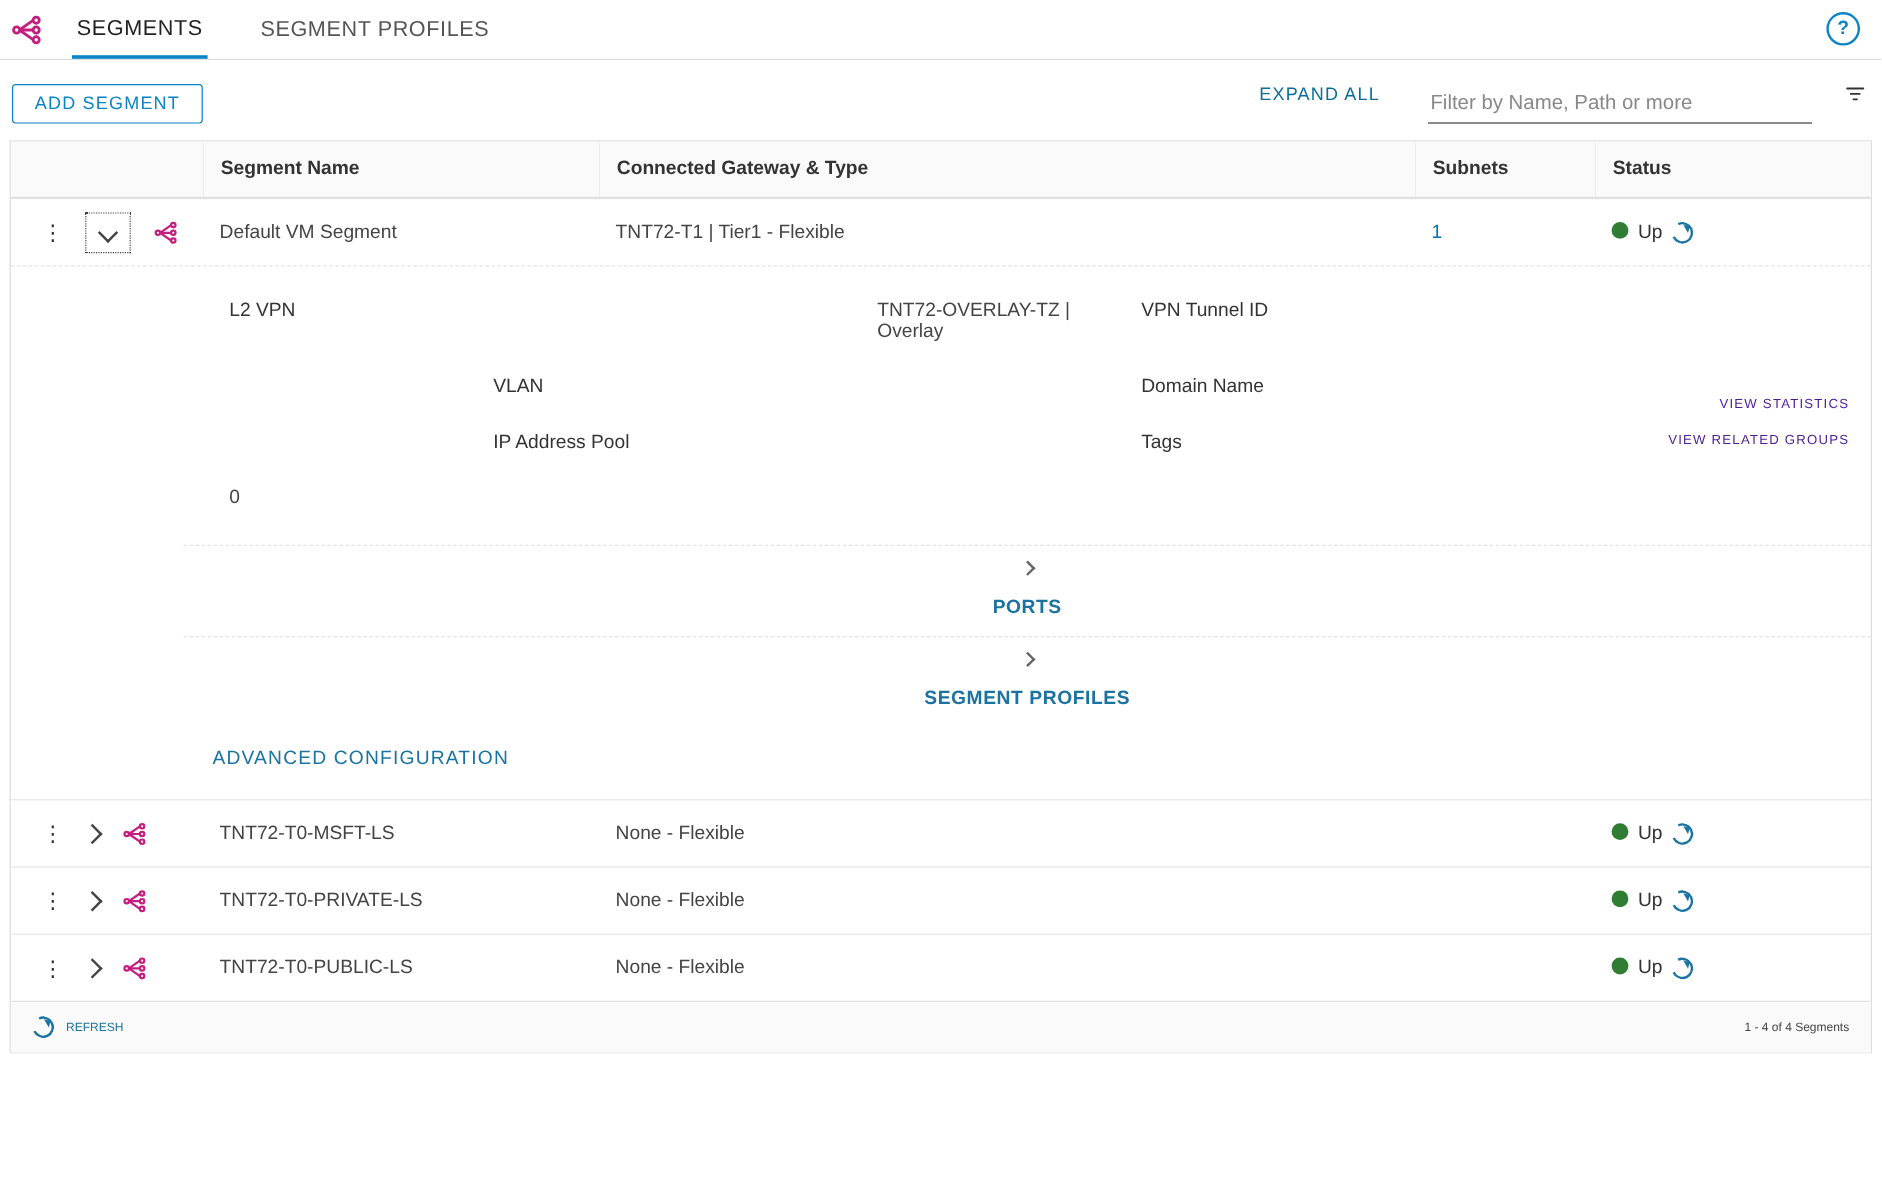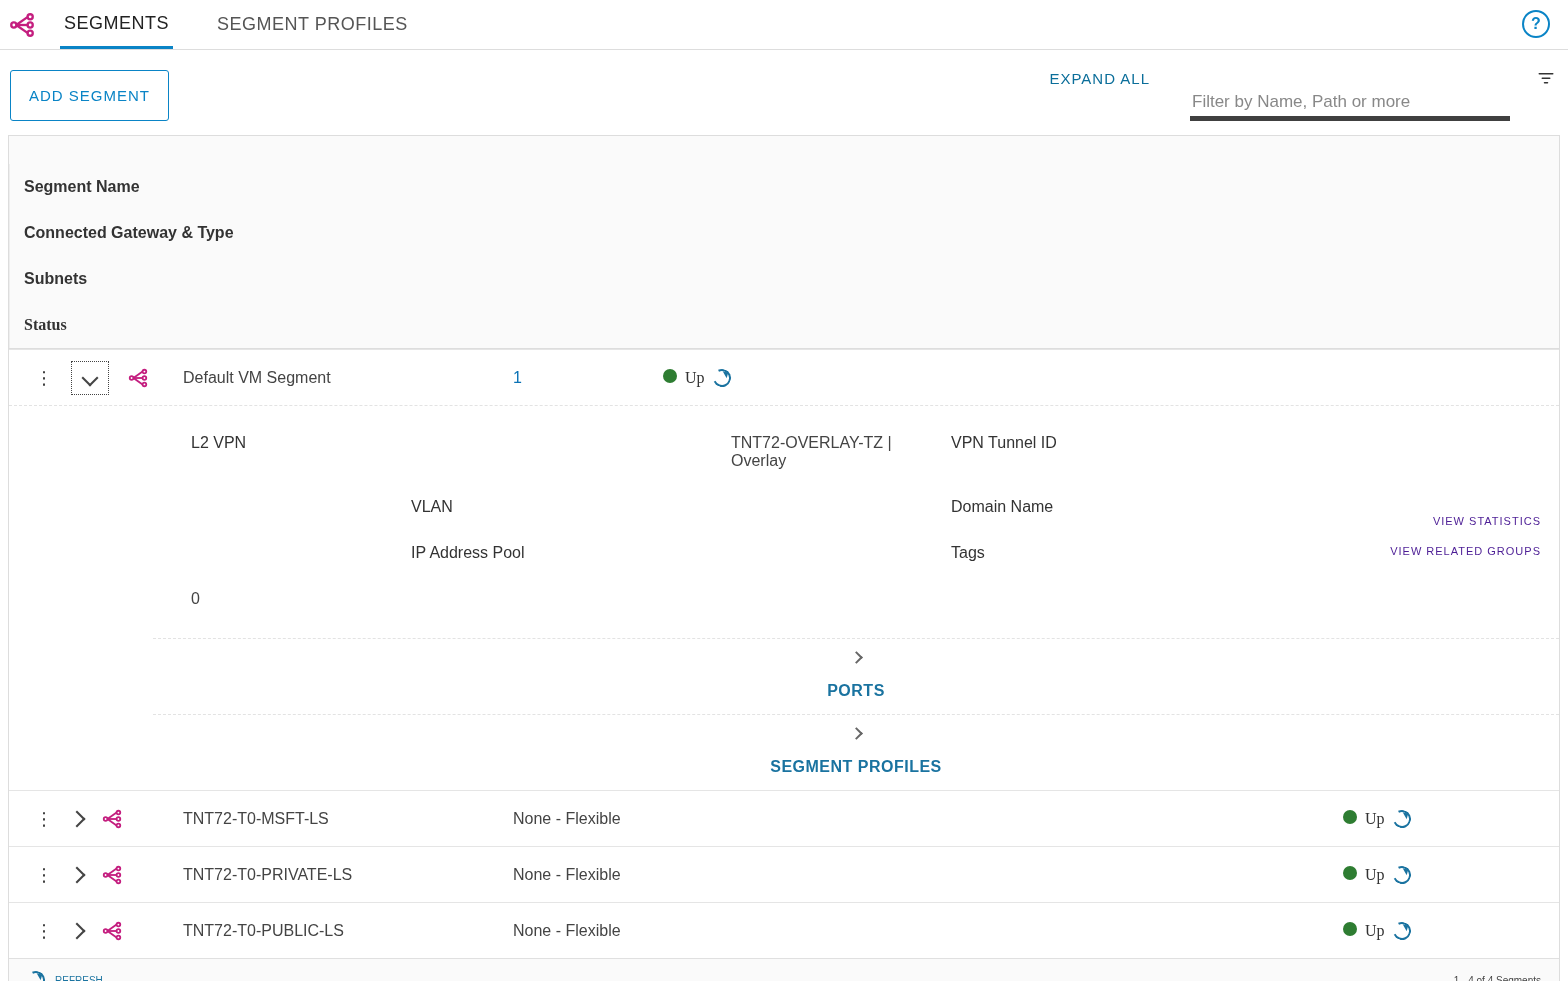--- a/index.html
+++ b/index.html
@@ -70,53 +70,51 @@
   .spacer { flex: 1; }
   .expand-all {
     color: #0b6e9a;
     font-size: 15px;
     letter-spacing: 1px;
     margin-right: 40px;
     cursor: pointer;
   }
   .filter-input {
     border: none;
-    border-bottom: 5px solid #404040;
+    border-bottom: 1px solid #404040;
     width: 320px;
     font-size: 17px;
     padding: 4px 2px;
     color: #555;
     outline: none;
-    margin-top: 18px;
   }
   .filter-input::placeholder { color: #888; }
   .filter-icon {
     margin-left: 24px;
     cursor: pointer;
     color: #333;
   }
 
   .grid {
     border: 1px solid #ddd;
     margin: 0 8px;
   }
   .grid-header {
     display: flex;
     background: #fafafa;
     border-bottom: 1px solid #ddd;
     font-weight: 600;
     color: #333;
     font-size: 16px;
-    flex-direction: column;
   }
   .col-actions { width: 160px; flex-shrink: 0; }
   .col-name    { width: 330px; flex-shrink: 0; padding-left: 14px; }
   .col-gateway { flex: 1; padding-left: 14px; }
   .col-subnets { width: 150px; flex-shrink: 0; padding-left: 14px; }
-  .col-status  { width: 230px; flex-shrink: 0; padding-left: 14px; font-family: Liberation Serif, serif; }
+  .col-status  { width: 230px; flex-shrink: 0; padding-left: 14px; }
   .grid-header > div { padding-top: 14px; padding-bottom: 14px; border-left: 1px solid #eee; }
   .grid-header > .col-actions { border-left: none; }
 
   .row {
     display: flex;
     align-items: center;
     min-height: 56px;
     border-top: 1px solid #e5e5e5;
   }
   .row:first-of-type { border-top: none; }
@@ -316,20 +314,21 @@
             <circle cx="19" cy="5" r="2"></circle>
             <circle cx="19" cy="12" r="2"></circle>
             <circle cx="19" cy="19" r="2"></circle>
           <line x1="7" y1="12" x2="17" y2="5"></line>
             <line x1="7" y1="12" x2="17" y2="12"></line>
             <line x1="7" y1="12" x2="17" y2="19"></line>
         </svg>
       </span>
     </div>
     <div class="col-name">Default VM Segment</div>
+    <div class="col-gateway">TNT72-T1 | Tier1 - Flexible</div>
     <div class="col-subnets"><span class="subnet-link">1</span></div>
     <div class="col-status status-cell">
       <span class="status-dot"></span>
       <span>Up</span>
       <span class="refresh-icon"></span>
     </div>
   </div>
 
   <div class="detail-panel">
     <div class="detail-content">
@@ -360,20 +359,21 @@
     </div>
 
     <div class="sub-section">
       <span class="sub-chevron"></span>
       <span class="sub-label">PORTS</span>
     </div>
     <div class="sub-section">
       <span class="sub-chevron"></span>
       <span class="sub-label">SEGMENT PROFILES</span>
     </div>
+    <div class="adv-config">ADVANCED CONFIGURATION</div>
   </div>
 
   <div class="row">
     <div class="actions-cell">
       <span class="dots">⋮</span>
       <span class="chevron"></span>
       <span class="seg-icon">
         <svg viewBox="0 0 24 24" width="22" height="22" fill="none" stroke="#c41e7f" stroke-width="2">
           <circle cx="5" cy="12" r="2"></circle>
             <circle cx="19" cy="5" r="2"></circle>

